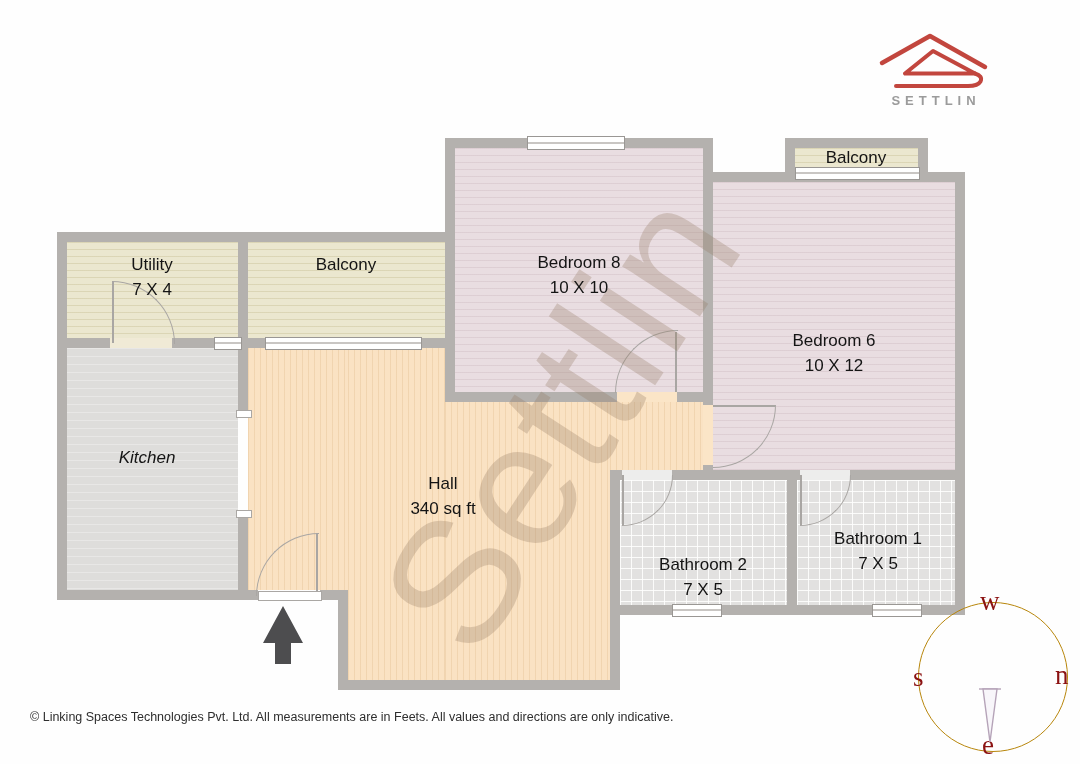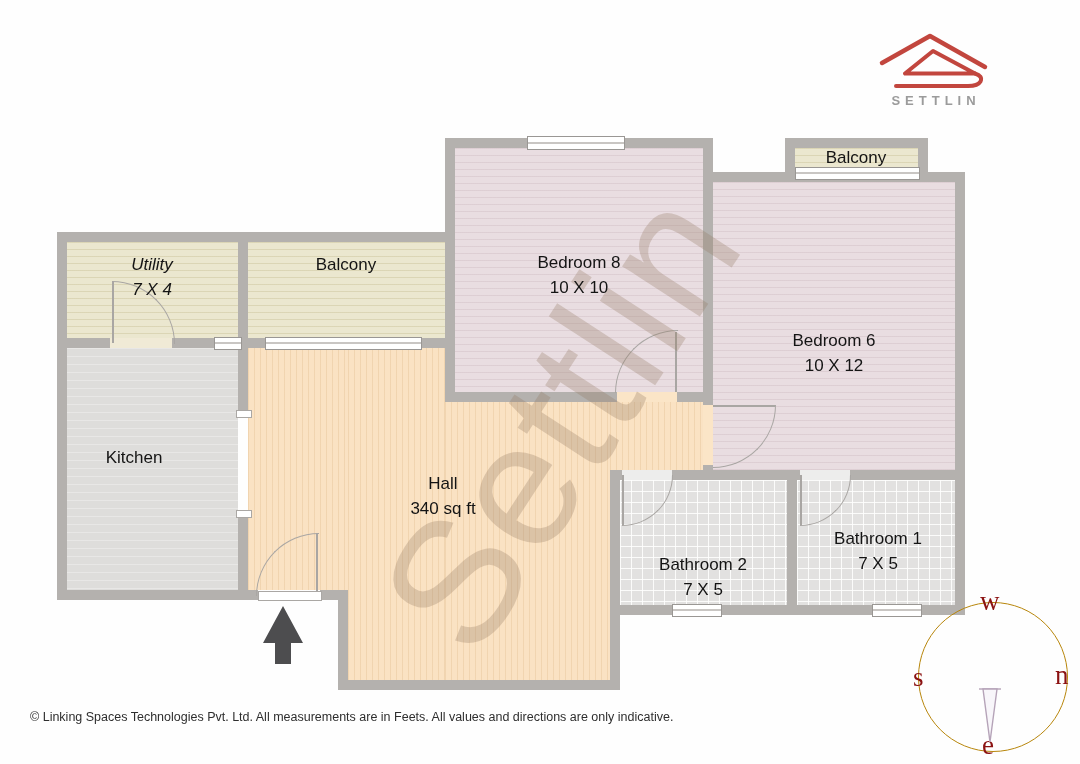--- a/index.html
+++ b/index.html
@@ -148,28 +148,28 @@
   <div class="leaf" style="left:713px; top:405px; width:62px; height:2px;"></div>
 
   <div class="arc se" style="left:622px; top:475px; width:50px; height:50px;"></div>
   <div class="leaf" style="left:622px; top:475px; width:2px;  height:50px;"></div>
 
   <div class="arc se" style="left:800px; top:475px; width:50px; height:50px;"></div>
   <div class="leaf" style="left:800px; top:475px; width:2px;  height:50px;"></div>
 
   <div id="watermark">Settlin</div>
 
-  <div class="rlabel" style="left:82px;  top:252px; width:140px;font-style:italic;">
+  <div class="rlabel" style="left:82px;  top:252px; width:140px;">
     <div>Utility</div>
     <div>7 X 4</div>
   </div>
   <div class="rlabel" style="left:276px; top:252px; width:140px;">
     <div>Balcony</div>
   </div>
-  <div class="rlabel" style="left:64px;  top:445px; width:140px;">
+  <div class="rlabel" style="left:77px;  top:445px; width:140px;font-style:italic;">
     <div>Kitchen</div>
   </div>
   <div class="rlabel" style="left:363px; top:471px; width:160px;">
     <div>Hall</div>
     <div>340 sq ft</div>
   </div>
   <div class="rlabel" style="left:499px; top:250px; width:160px;">
     <div>Bedroom 8</div>
     <div>10 X 10</div>
   </div>

